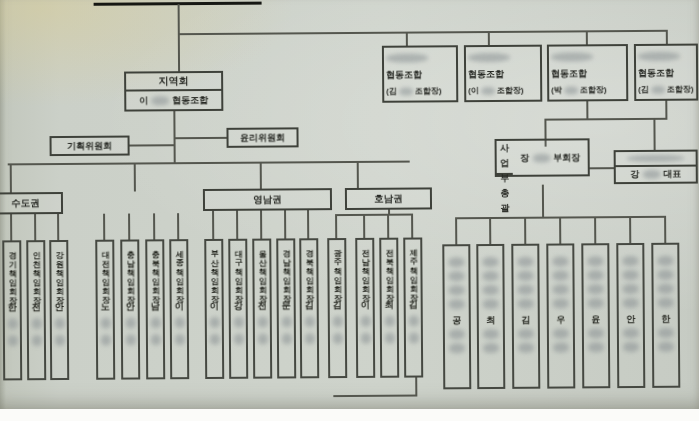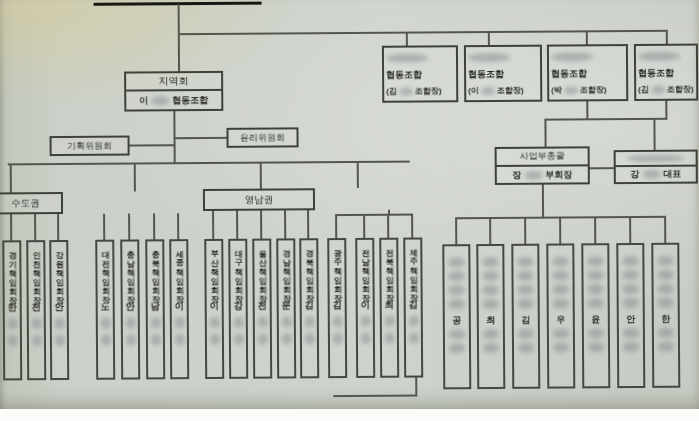--- a/index.html
+++ b/index.html
@@ -8,37 +8,37 @@
   .photo{position:absolute;left:0;top:0;width:699px;height:409px;overflow:hidden;
     background:
       radial-gradient(60% 40% at 6% 2%, rgba(214,203,150,.55), rgba(214,203,150,0) 60%),
       radial-gradient(120% 80% at 85% 30%, rgba(255,255,255,.25), rgba(255,255,255,0) 60%),
       linear-gradient(90deg,#a9aea2 0px,#c3c8be 6px,#cbd0c8 60px,#ced3cb 55%,#c6cbc3 100%);
     box-shadow: inset 0 -14px 18px -10px rgba(110,110,95,.5), inset -4px 0 6px -3px rgba(160,160,150,.6);}
   .tilt{position:absolute;inset:0;transform:rotate(-0.4deg);transform-origin:50% 50%;filter:blur(.2px);}
   .hl{position:absolute;height:2px;background:#54564e;}
   .vl{position:absolute;width:2px;background:#54564e;}
   .bx{position:absolute;border:2px solid #3e413a;box-sizing:border-box;background:rgba(255,255,255,.05);color:#272924;}
-  .lbl{font-weight:normal;text-align:center;color:#272924;}
+  .lbl{font-weight:bold;text-align:center;color:#272924;}
   .blob{background:#8b9294;border-radius:45%;filter:blur(2.2px);opacity:.55;}
   
   .hq{left:125px;top:70px;width:99px;height:40px;display:flex;flex-direction:column;}
   .hq-r1{flex:0 0 16px;border-bottom:2px solid #3e413a;font-size:10px;line-height:16px;}
   .hq-r2{flex:1;display:flex;align-items:center;justify-content:center;gap:3px;font-size:9px;font-weight:bold;}
   .iblob{display:inline-block;width:18px;height:9px;}
   
   .cmt{display:flex;align-items:center;justify-content:center;font-size:9px;}
   
   .coop{top:46px;height:57px;display:flex;flex-direction:column;align-items:flex-start;justify-content:space-between;padding:6px 2px 5px;}
   .coop .wblob{width:42px;height:9px;}
   .coop-name{font-size:9px;font-weight:bold;line-height:1;}
   .coop-head{font-size:8px;font-weight:bold;display:flex;align-items:center;gap:2px;line-height:1;}
   .coop-head .iblob{width:14px;height:8px;}
   
-  .biz{left:495px;top:148px;width:95px;height:38px;display:flex;flex-direction:column;}
+  .biz{left:495px;top:140px;width:95px;height:38px;display:flex;flex-direction:row;}
   .biz-r1{flex:0 0 16px;border-bottom:2px solid #3e413a;font-size:9px;line-height:15px;}
   .biz-r2{flex:1;display:flex;align-items:center;justify-content:center;gap:3px;font-size:9px;font-weight:bold;}
   .ceo{left:614px;top:152px;width:84px;height:34px;display:flex;flex-direction:column;}
   .ceo-r1{flex:0 0 13px;border-bottom:2px solid #3e413a;display:flex;align-items:center;justify-content:center;}
   .ceo-r1 .wblob{width:58px;height:7px;}
   .ceo-r2{flex:1;display:flex;align-items:center;justify-content:center;gap:3px;font-size:9px;font-weight:bold;}
   
   .rg{height:22px;display:flex;align-items:center;justify-content:center;font-size:9.5px;}
   
   .col{position:absolute;top:238px;width:19px;height:140px;border:2px solid #454841;box-sizing:border-box;
@@ -182,22 +182,25 @@
     <div class="ceo-r2">
       <span>강</span>
       <span class="blob iblob"></span>
       <span>대표</span>
     </div>
   </div>
 
   <div class="bx rg lbl" style="left:-12px;top:190px;width:75px">
     <span>수도권</span>
   </div>
-  <div class="bx rg lbl" style="left:203px;top:188px;width:112px">
+  <div class="bx rg lbl" style="left:203px;top:188px;width:129px">
     <span>영남권</span>
+  </div>
+  <div class="bx rg lbl" style="left:345px;top:188px;width:87px">
+    <span>호남권</span>
   </div>
 
   <div class="col" style="left:2px">
     <span class="vt">경기책임회장</span>
     <span class="sn">한</span>
     <span class="blob"></span>
     <span class="blob"></span>
   </div>
   <div class="col" style="left:26px">
     <span class="vt">인천책임회장</span>

